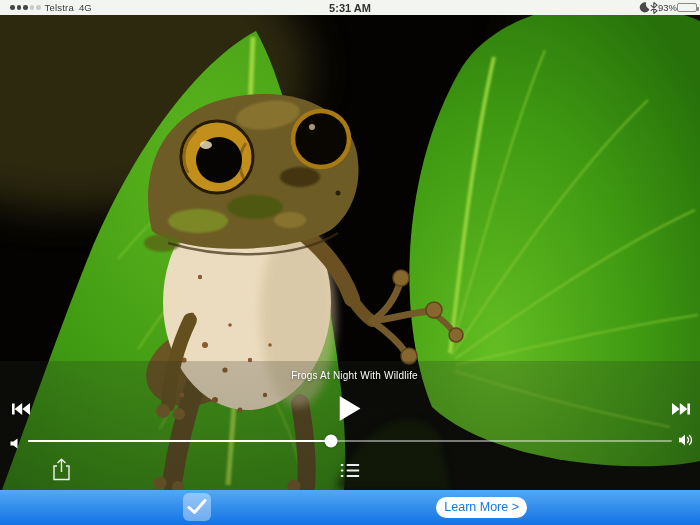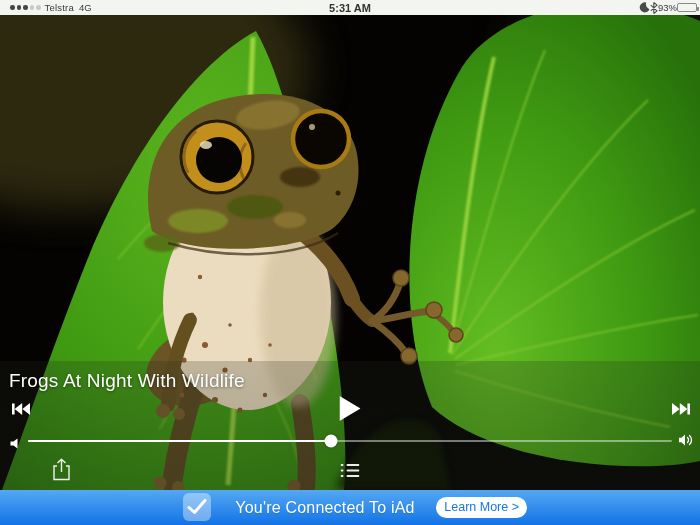--- a/index.html
+++ b/index.html
@@ -33,22 +33,22 @@
   
   .photo { position:absolute; top:15px; left:0; width:700px; height:475px; }
 
   
   .player-overlay {
     position:absolute; top:361px; left:0; width:700px; height:129px;
     background:linear-gradient(rgba(35,40,30,0.22), rgba(30,34,26,0.30));
     z-index:20; color:#fff;
   }
   .track-title {
-    position:absolute; top:9px; left:0; width:100%; 
-    font-size:19px; font-weight:400; color:#fff;
+    position:absolute; top:9px; left:0; width:100%; text-align:center;
+    font-size:10px; font-weight:400; color:#fff;
     text-shadow:0 1px 3px rgba(0,0,0,.45); letter-spacing:.2px;padding-left:9px;
   }
   .ctl-btn { position:absolute; background:none; border:none; cursor:pointer; padding:0; line-height:0; }
   .btn-prev { left:12px;  top:42px; }
   .btn-next { right:10px; top:42px; }
   .btn-play { left:50%; top:35px; transform:translateX(-50%); }
 
   .vol-row { position:absolute; top:72px; left:0; width:700px; height:16px; }
   .vol-min-icon { position:absolute; left:10px; top:2px; }
   .vol-max-icon { position:absolute; right:5px; top:0px; }
@@ -303,17 +303,16 @@
       </svg>
     </button>
   </div>
 
   <div class="banner">
     <span class="banner-check">
       <svg width="20" height="16" viewBox="0 0 20 16">
         <path d="M2,8.5 L7.5,13.5 L18,1.5" stroke="#fff" stroke-width="3" fill="none" stroke-linecap="round" stroke-linejoin="round"></path>
       </svg>
     </span>
-    <span class="banner-msg">You're Connected To iAd</span>
     <button class="banner-cta">Learn More &gt;</button>
   </div>
 
 </div>
 
 </body></html>

